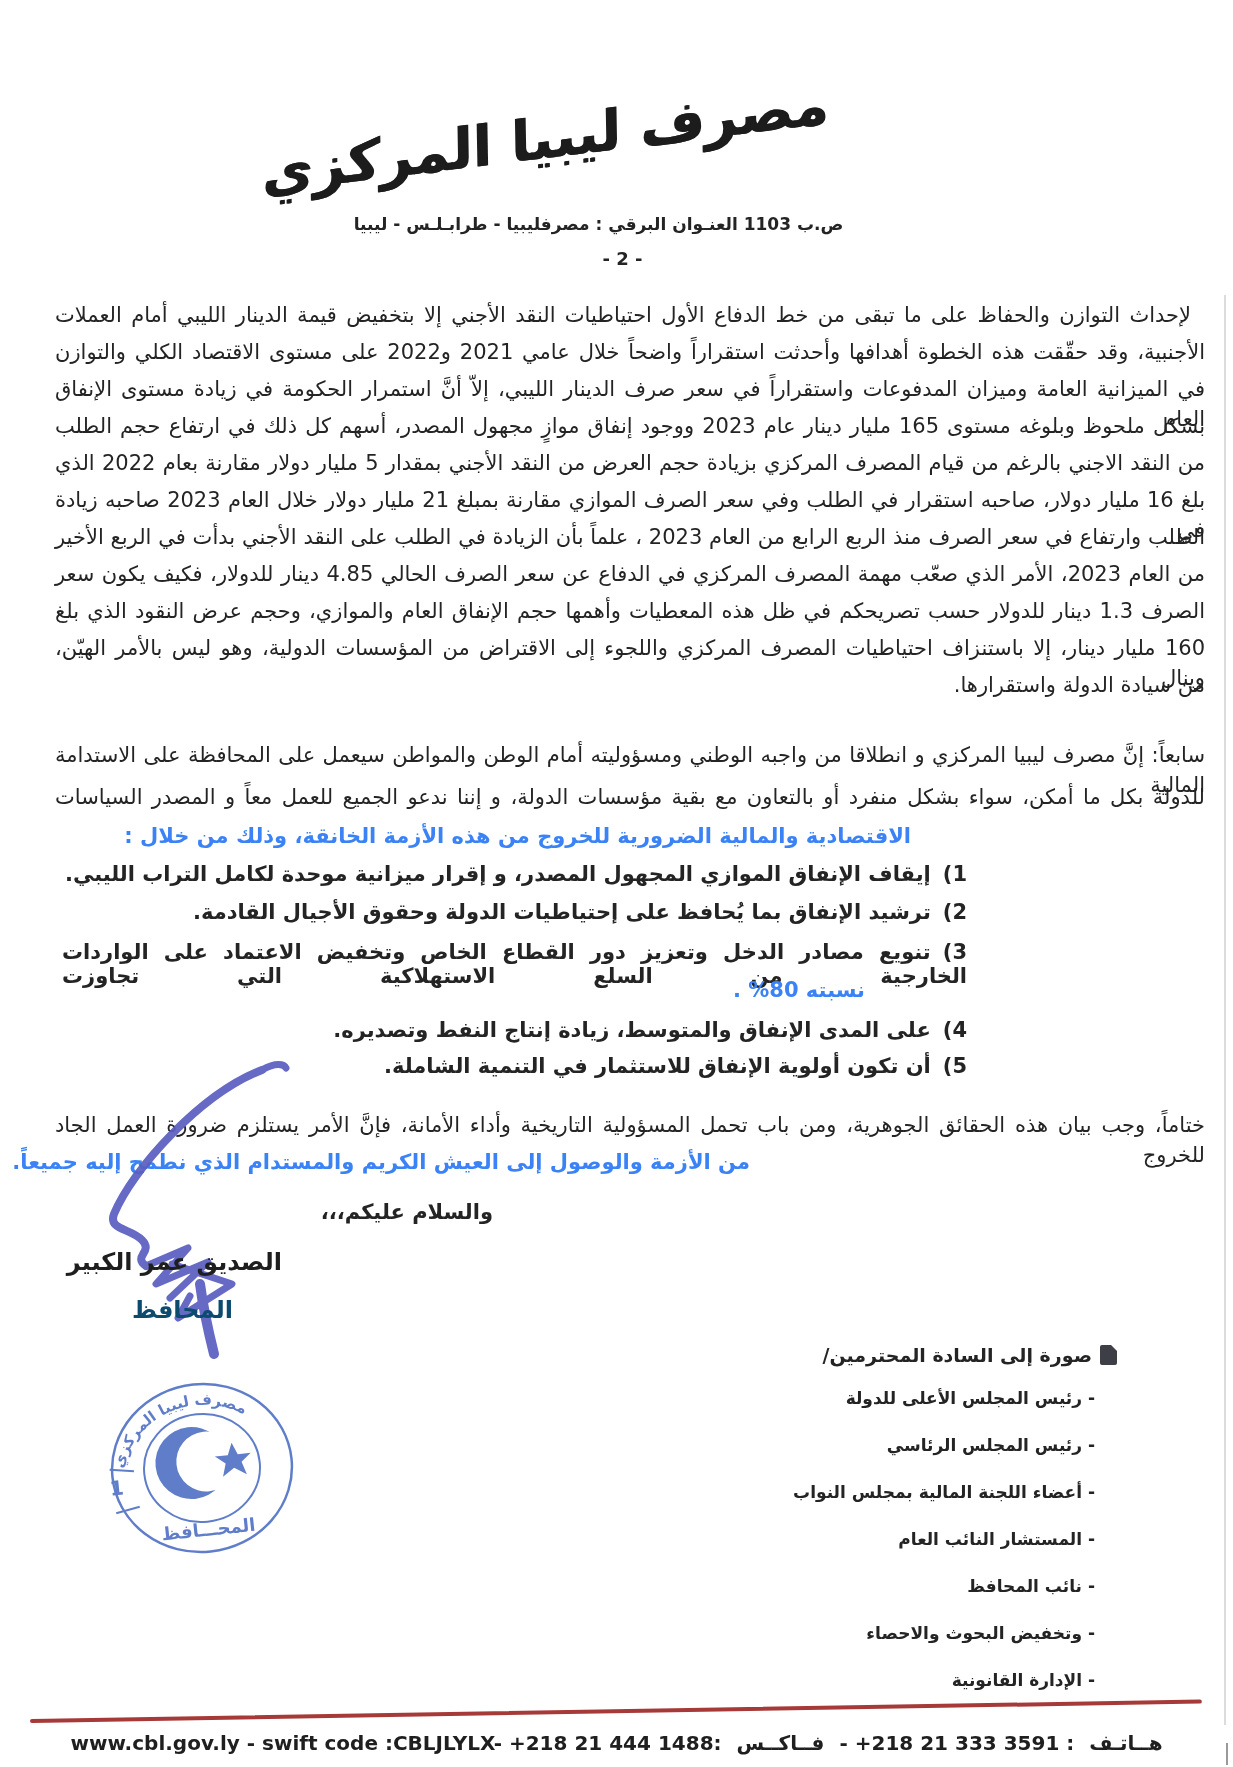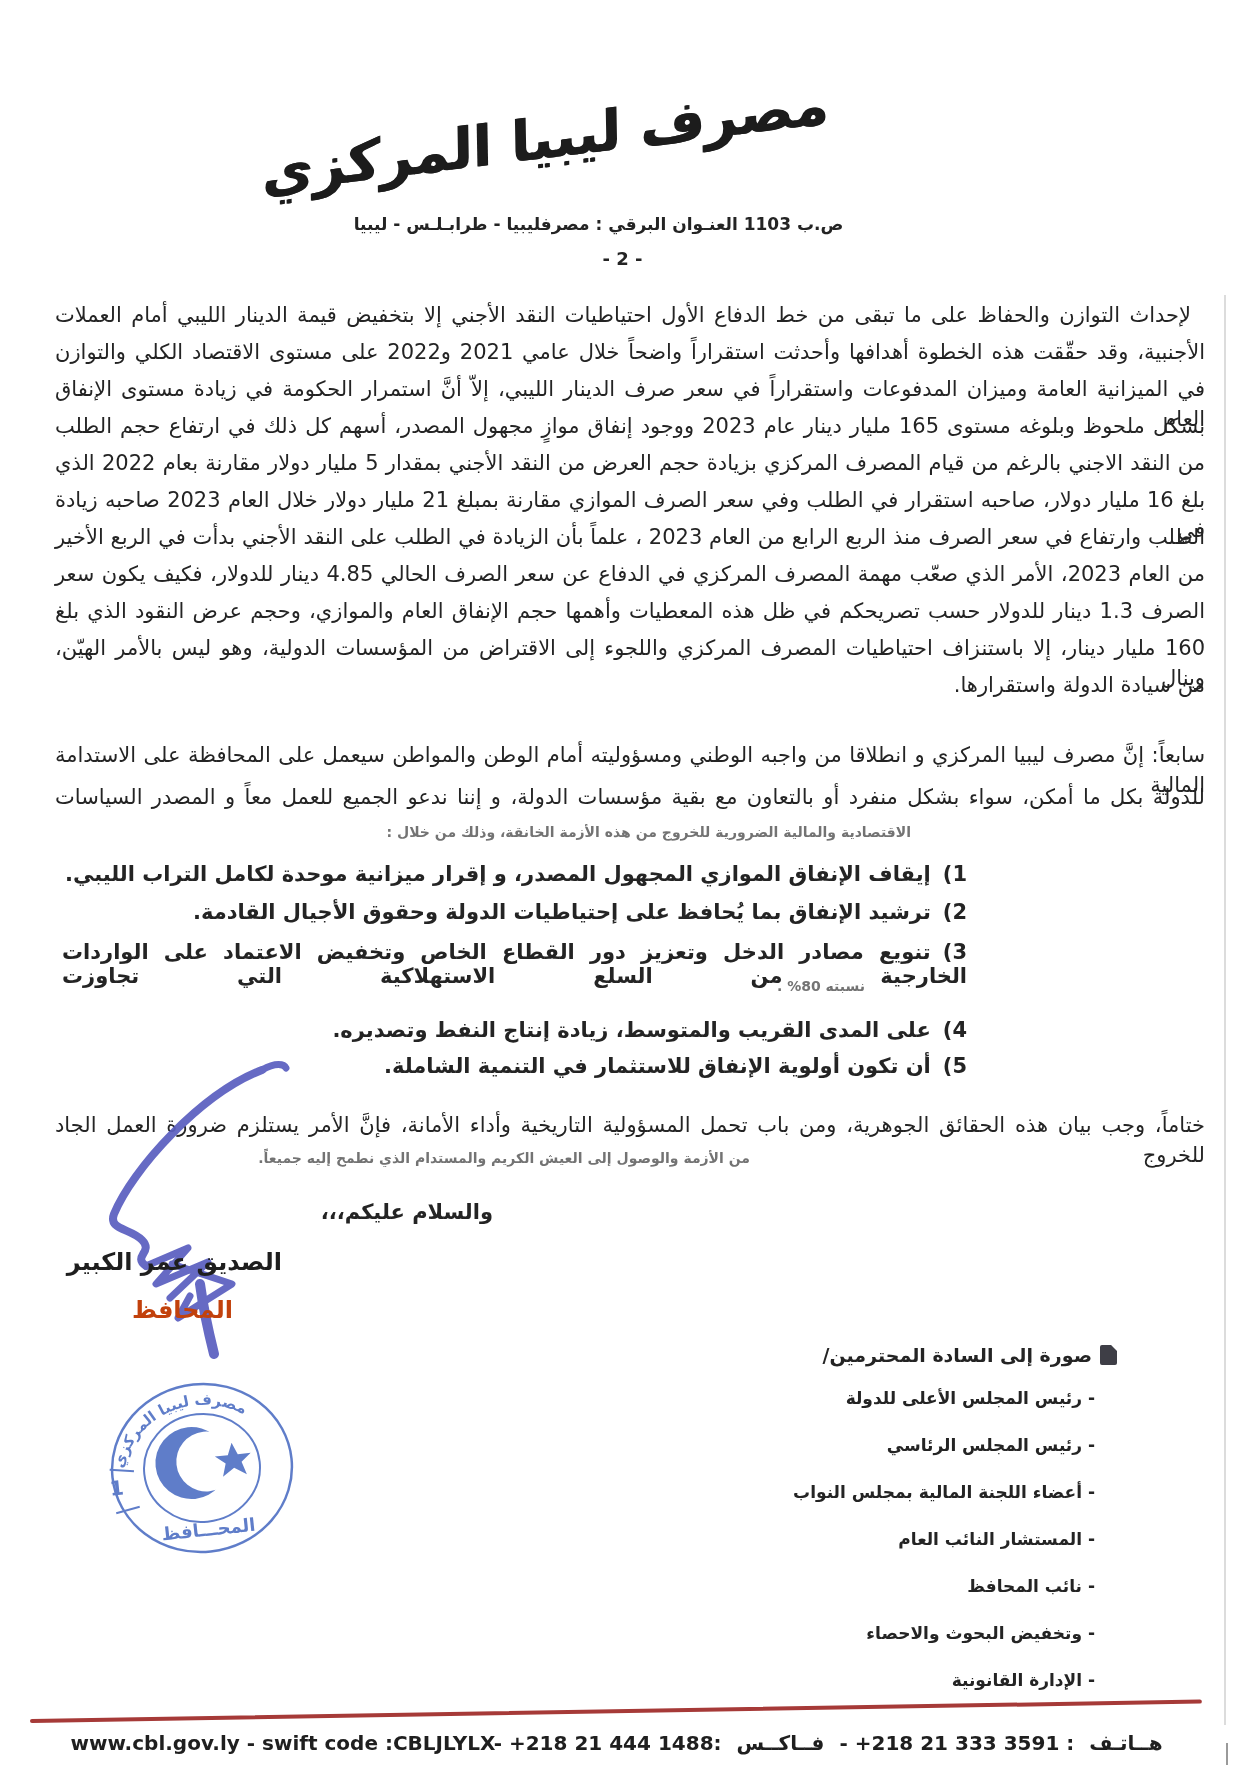--- a/index.html
+++ b/index.html
@@ -40,42 +40,42 @@
     position:absolute; left:55px; right:28px;
     direction:rtl; text-align:justify; text-align-last:justify;
     font-size:21px; font-weight:normal; color:#242424; white-space:normal;
     line-height:30px; height:34px; overflow:visible;
   }
   .bline.noj{ text-align:right; text-align-last:right; }
   .bline.indent{ padding-right:14px; }
 
   .tail{
     position:absolute; direction:rtl; text-align:right;
-    font-size:14px; font-weight:bold; color:#737373; white-space:nowrap;
+    font-size:21px; font-weight:bold; color:#3b82f6; white-space:nowrap;
   }
 
   .lrow{
     position:absolute; right:266px; direction:rtl; text-align:right;
     font-size:21px; font-weight:bold; color:#242424; white-space:nowrap;
   }
   .lrow .num{ display:inline-block; margin-left:12px; }
   .lrow.stretch{ left:62px; white-space:normal; text-align:justify; text-align-last:justify; }
 
   .salutation{
     position:absolute; right:740px; top:1200px;
     direction:rtl; font-size:21px; font-weight:bold; white-space:nowrap; color:#242424;
   }
 
   .sig-name{
     position:absolute; right:951px; top:1248px;
     direction:rtl; font-size:24px; font-weight:bold; white-space:nowrap; color:#1e1e1e;
   }
   .sig-title{
     position:absolute; right:1000px; top:1296px;
-    direction:rtl; font-size:24px; font-weight:bold; white-space:nowrap; color:#c2410c;
+    direction:rtl; font-size:24px; font-weight:bold; white-space:nowrap; color:#0c4a6e;
   }
 
   
   .cc{
     position:absolute; right:116px; top:1344px; direction:rtl; color:#242424;
   }
   .cc-header{
     display:flex; align-items:center; gap:8px;
     font-size:19px; font-weight:bold; white-space:nowrap;
   }
@@ -142,21 +142,21 @@
     <span class="num">1)</span><span>إيقاف الإنفاق الموازي المجهول المصدر، و إقرار ميزانية موحدة لكامل التراب الليبي.</span>
   </div>
   <div class="lrow" style="top:900px">
     <span class="num">2)</span><span>ترشيد الإنفاق بما يُحافظ على إحتياطيات الدولة وحقوق الأجيال القادمة.</span>
   </div>
   <div class="lrow stretch" style="top:940px">
     <span class="num">3)</span><span>تنويع مصادر الدخل وتعزيز دور القطاع الخاص وتخفيض الاعتماد على الواردات الخارجية من السلع الاستهلاكية التي تجاوزت</span>
   </div>
   <div class="tail" style="top:978px; right:368px;">نسبته 80% .</div>
   <div class="lrow" style="top:1018px">
-    <span class="num">4)</span><span>على المدى القريب والمتوسط، زيادة إنتاج النفط وتصديره.</span>
+    <span class="num">4)</span><span>على المدى الإنفاق والمتوسط، زيادة إنتاج النفط وتصديره.</span>
   </div>
   <div class="lrow" style="top:1054px">
     <span class="num">5)</span><span>أن تكون أولوية الإنفاق للاستثمار في التنمية الشاملة.</span>
   </div>
 
   <div class="bline" style="top:1110px">ختاماً، وجب بيان هذه الحقائق الجوهرية، ومن باب تحمل المسؤولية التاريخية وأداء الأمانة، فإنَّ الأمر يستلزم ضرورة العمل الجاد للخروج</div>
   <div class="tail" style="top:1150px; right:483px;">من الأزمة والوصول إلى العيش الكريم والمستدام الذي نطمح إليه جميعاً.</div>
 
   <div class="salutation">والسلام عليكم،،،</div>
 

